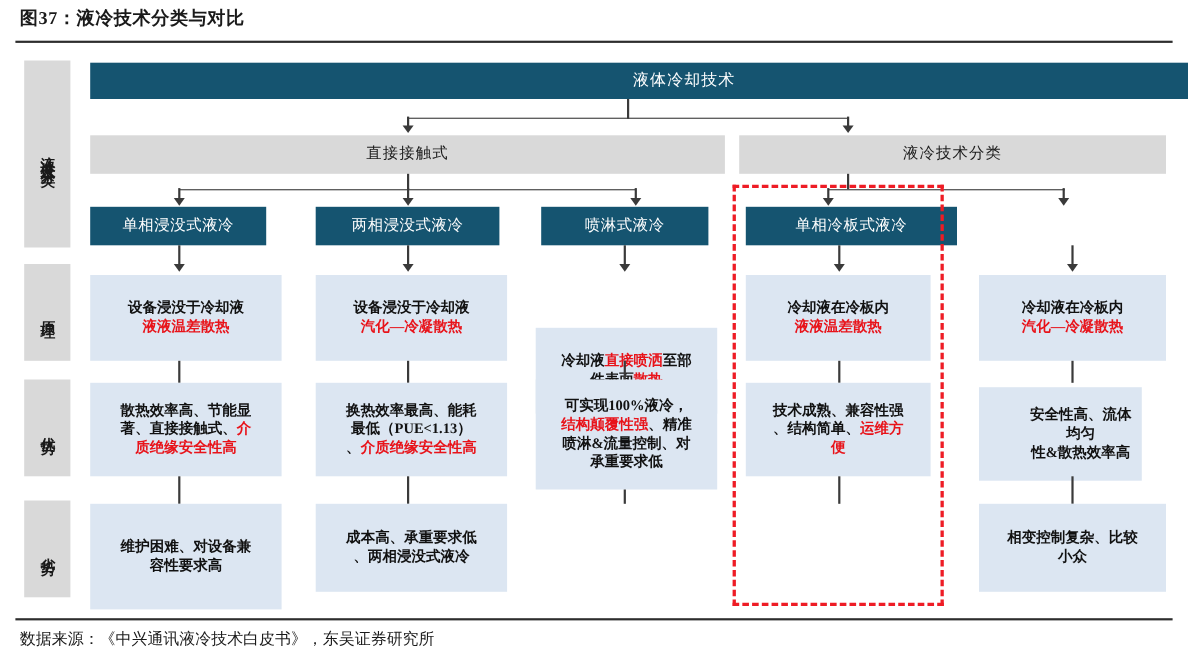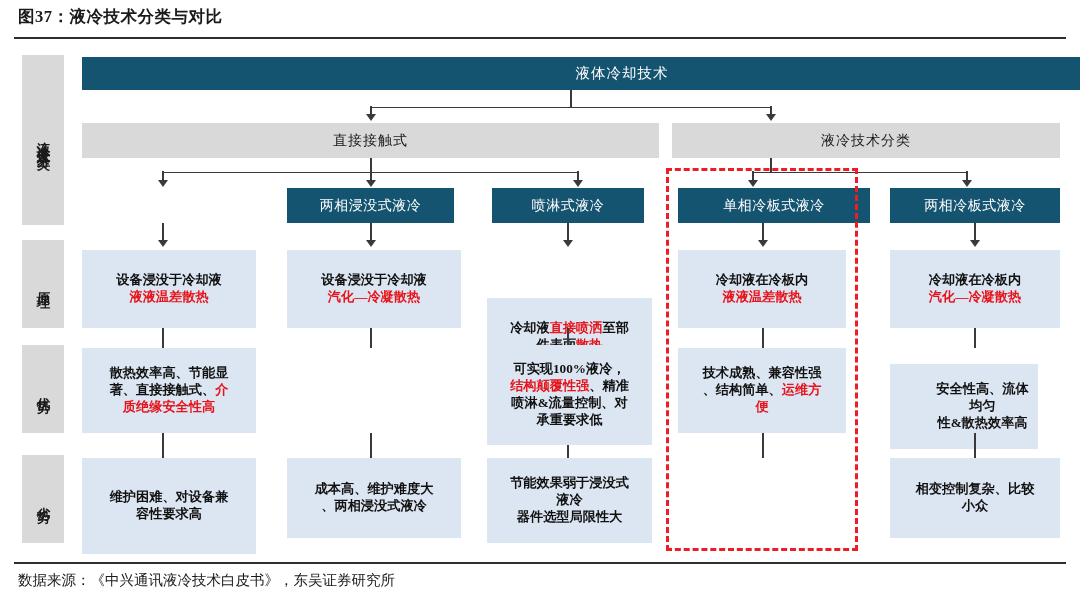--- a/index.html
+++ b/index.html
@@ -165,24 +165,24 @@
   <div class="arrow" style="left:366px; top:180px;"></div>
   <div class="arrow" style="left:573px; top:180px;"></div>
 
   <div class="ln vline" style="left:770px; top:158px; height:14px;"></div>
   <div class="ln hline" style="left:753px; top:171.5px; width:215px;"></div>
   <div class="ln vline" style="left:752px; top:171px; height:11px;"></div>
   <div class="ln vline" style="left:966px; top:171px; height:11px;"></div>
   <div class="arrow" style="left:748px; top:180px;"></div>
   <div class="arrow" style="left:962px; top:180px;"></div>
 
+  <div class="node cat" style="left:82px; top:188px; width:160px; height:35px;">单相浸没式液冷</div>
   <div class="node cat" style="left:287px; top:188px; width:167px; height:35px;">两相浸没式液冷</div>
   <div class="node cat" style="left:492px; top:188px; width:152px; height:35px;">喷淋式液冷</div>
   <div class="node cat" style="left:678px; top:188px; width:192px; height:35px;">单相冷板式液冷</div>
-  <div class="node cat" style="left:890px; top:188px; width:170px; height:35px;">两相冷板式液冷</div>
 
   <div class="ln vline" style="left:162px; top:223px; height:18px;"></div>
   <div class="arrow" style="left:158px; top:240px;"></div>
   <div class="ln vline" style="left:370px; top:223px; height:18px;"></div>
   <div class="arrow" style="left:366px; top:240px;"></div>
   <div class="ln vline" style="left:567px; top:223px; height:18px;"></div>
   <div class="arrow" style="left:563px; top:240px;"></div>
   <div class="ln vline" style="left:762px; top:223px; height:18px;"></div>
   <div class="arrow" style="left:758px; top:240px;"></div>
   <div class="ln vline" style="left:974px; top:223px; height:18px;"></div>
@@ -225,65 +225,65 @@
   <div class="ln vline" style="left:762px; top:328px; height:20px;"></div>
   <div class="ln vline" style="left:974px; top:328px; height:20px;"></div>
 
   <div class="node cell" style="left:82px; top:348px; width:174px; height:85px;">
     <div>
       <span class="t">散热效率高、节能显</span>
       <span class="t"><span>著、直接接触式、</span><span class="red">介</span></span>
       <span class="t red">质绝缘安全性高</span>
     </div>
   </div>
+  <div class="node cell" style="left:287px; top:348px; width:174px; height:85px;">
+    <div>
+      <span class="t">换热效率最高、能耗</span>
+      <span class="t">最低（PUE&lt;1.13）</span>
+      <span class="t"><span>、</span><span class="red">介质绝缘安全性高</span></span>
+    </div>
+  </div>
   <div class="node cell" style="left:487px; top:345px; width:165px; height:100px;">
     <div>
       <span class="t">可实现100%液冷，</span>
       <span class="t"><span class="red">结构颠覆性强</span><span>、精准</span></span>
       <span class="t">喷淋&amp;流量控制、对</span>
       <span class="t">承重要求低</span>
     </div>
   </div>
   <div class="node cell" style="left:678px; top:348px; width:168px; height:85px;">
     <div>
       <span class="t">技术成熟、兼容性强</span>
       <span class="t"><span>、结构简单、</span><span class="red">运维方</span></span>
       <span class="t red">便</span>
     </div>
   </div>
-  <div class="node cell" style="left:890px; top:364px; width:148px; height:85px;padding-left:44px;">
+  <div class="node cell" style="left:890px; top:352px; width:148px; height:85px;padding-left:44px;">
     <div>
       <span class="t">安全性高、流体均匀</span>
       <span class="t">性&amp;散热效率高</span>
     </div>
   </div>
 
   <div class="ln vline" style="left:162px; top:433px; height:25px;"></div>
   <div class="ln vline" style="left:370px; top:433px; height:25px;"></div>
   <div class="ln vline" style="left:567px; top:445px; height:13px;"></div>
   <div class="ln vline" style="left:762px; top:433px; height:25px;"></div>
   <div class="ln vline" style="left:974px; top:433px; height:25px;"></div>
 
   <div class="node cell" style="left:82px; top:458px; width:174px; height:96px;">
     <div>
       <span class="t">维护困难、对设备兼</span>
       <span class="t">容性要求高</span>
     </div>
   </div>
   <div class="node cell" style="left:287px; top:458px; width:174px; height:80px;">
     <div>
-      <span class="t">成本高、维护难度大</span>
+      <span class="t">成本高、承重要求低</span>
       <span class="t">、两相浸没式液冷</span>
-    </div>
-  </div>
-  <div class="node cell" style="left:487px; top:458px; width:165px; height:85px;">
-    <div>
-      <span class="t">节能效果弱于浸没式</span>
-      <span class="t">液冷</span>
-      <span class="t">器件选型局限性大</span>
     </div>
   </div>
   <div class="node cell" style="left:890px; top:458px; width:170px; height:80px;">
     <div>
       <span class="t">相变控制复杂、比较</span>
       <span class="t">小众</span>
     </div>
   </div>
 
   <div class="highlight" style="left:666px; top:168px; width:192px; height:383px;"></div>

